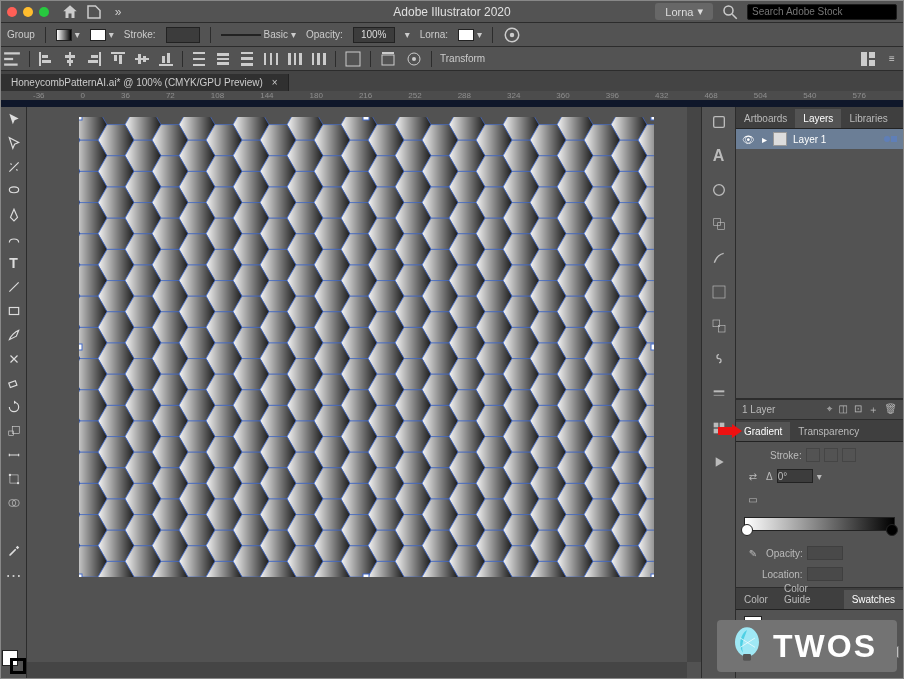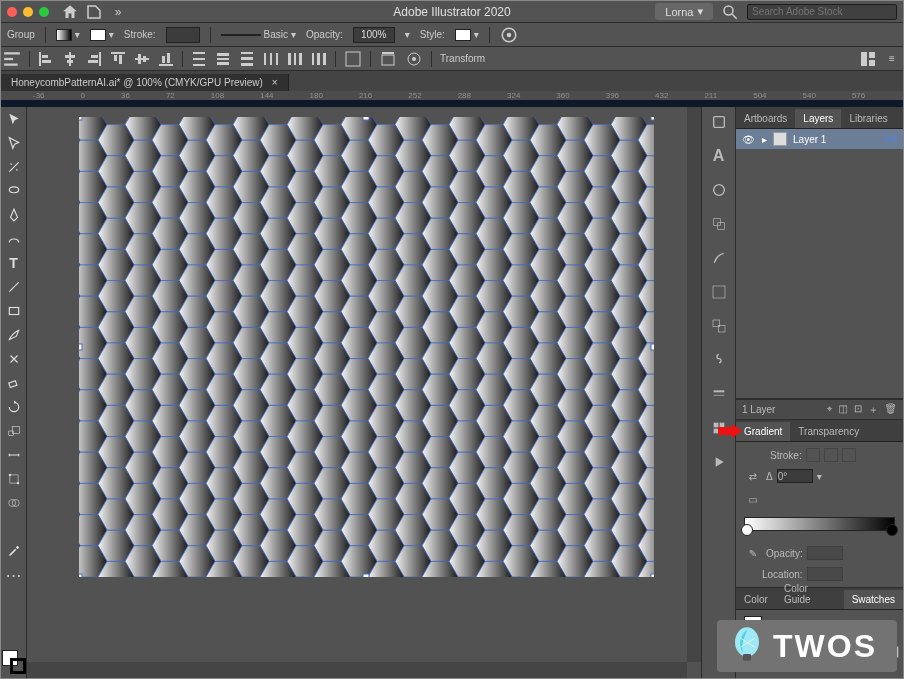--- a/index.html
+++ b/index.html
@@ -6,21 +6,21 @@
 body { background:#4a4a4a; overflow:hidden; width:904px; height:679px; position:relative; border:1px solid #888; }
 
 
 .menubar { height:22px; background:#535353; border-bottom:1px solid #2c2c2c; display:flex; align-items:center; padding:0 6px; gap:6px; color:#ddd; font-size:11px; }
 .mac-dots { display:flex; gap:6px; margin-right:6px;}
 .mac-dots span{ width:10px;height:10px;border-radius:50%; display:block;}
 .mac-dots .r{background:#ff5f56;} .mac-dots .y{background:#ffbd2e;} .mac-dots .g{background:#27c93f;}
 .menubar .title{ position:absolute; left:50%; transform:translateX(-50%); color:#e0e0e0; font-size:12px;}
 .menubar .right-cluster{ margin-left:auto; display:flex; align-items:center; gap:8px;justify-content:center;}
 .user-btn{ background:#676767; padding:2px 10px; border-radius:3px; display:flex; align-items:center; gap:4px;}
-.search-field{ background:#404040; border:1px solid #1c1c1c; color:#aaa; width:150px; height:16px; font-size:10px; padding:0 4px; border-radius:2px;}
+.search-field{ background:#000000; border:1px solid #1c1c1c; color:#aaa; width:150px; height:16px; font-size:10px; padding:0 4px; border-radius:2px;}
 .menubar svg,.ctrlbar svg,.optbar svg{fill:#ccc;}
 
 
 .ctrlbar { height:24px; background:#535353; border-bottom:1px solid #2c2c2c; display:flex; align-items:center; padding:0 6px; gap:10px; color:#ccc; font-size:10px;}
 .ctrlbar .chip, .optbar .chip{ display:flex; align-items:center; gap:3px;}
 .ctrlbar .swatch, .optbar .swatch{ width:16px;height:12px; border:1px solid #222;}
 .ctrlbar .num-in, .optbar .num-in{ width:34px;height:16px; background:#3c3c3c; border:1px solid #222; color:#ddd; font-size:10px; text-align:center;}
 .vdiv{width:1px;height:16px;background:#2c2c2c;}
 
 
@@ -130,21 +130,21 @@
   <div class="vdiv"></div>
   <div class="chip"><span class="swatch" style="background:linear-gradient(90deg,#fff,#000);"></span>▾</div>
   <div class="chip"><span class="swatch" style="background:#fff;"></span>▾</div>
   <span>Stroke:</span>
   <input class="num-in" value="" style="">
   <div class="vdiv"></div>
   <div class="chip"><span style="display:inline-block;width:40px;height:2px;background:#222;"></span><span>Basic</span>▾</div>
   <span>Opacity:</span>
   <input class="num-in" style="width: 42px;" value="100%">
   <span>▾</span>
-  <span>Style:</span>
+  <span>Lorna:</span>
   <div class="chip"><span class="swatch" style="background:#fff;"></span>▾</div>
   <div class="vdiv"></div>
   <div class="icon-btn">
       <svg viewBox="0 0 24 24">
         <circle cx="12" cy="12" r="9" fill="none" stroke="#ccc" stroke-width="2"></circle>
         <circle cx="12" cy="12" r="3" fill="#ccc"></circle>
       </svg>
     </div>
 </div>
 
@@ -286,21 +286,21 @@
     <span>108</span>
     <span>144</span>
     <span>180</span>
     <span>216</span>
     <span>252</span>
     <span>288</span>
     <span>324</span>
     <span>360</span>
     <span>396</span>
     <span>432</span>
-    <span>211</span>
+    <span>468</span>
     <span>504</span>
     <span>540</span>
     <span>576</span>
   </div>
 
 <div class="main">
 
   <div class="tools-col">
     <div class="tool">
         <svg viewBox="0 0 24 24">

